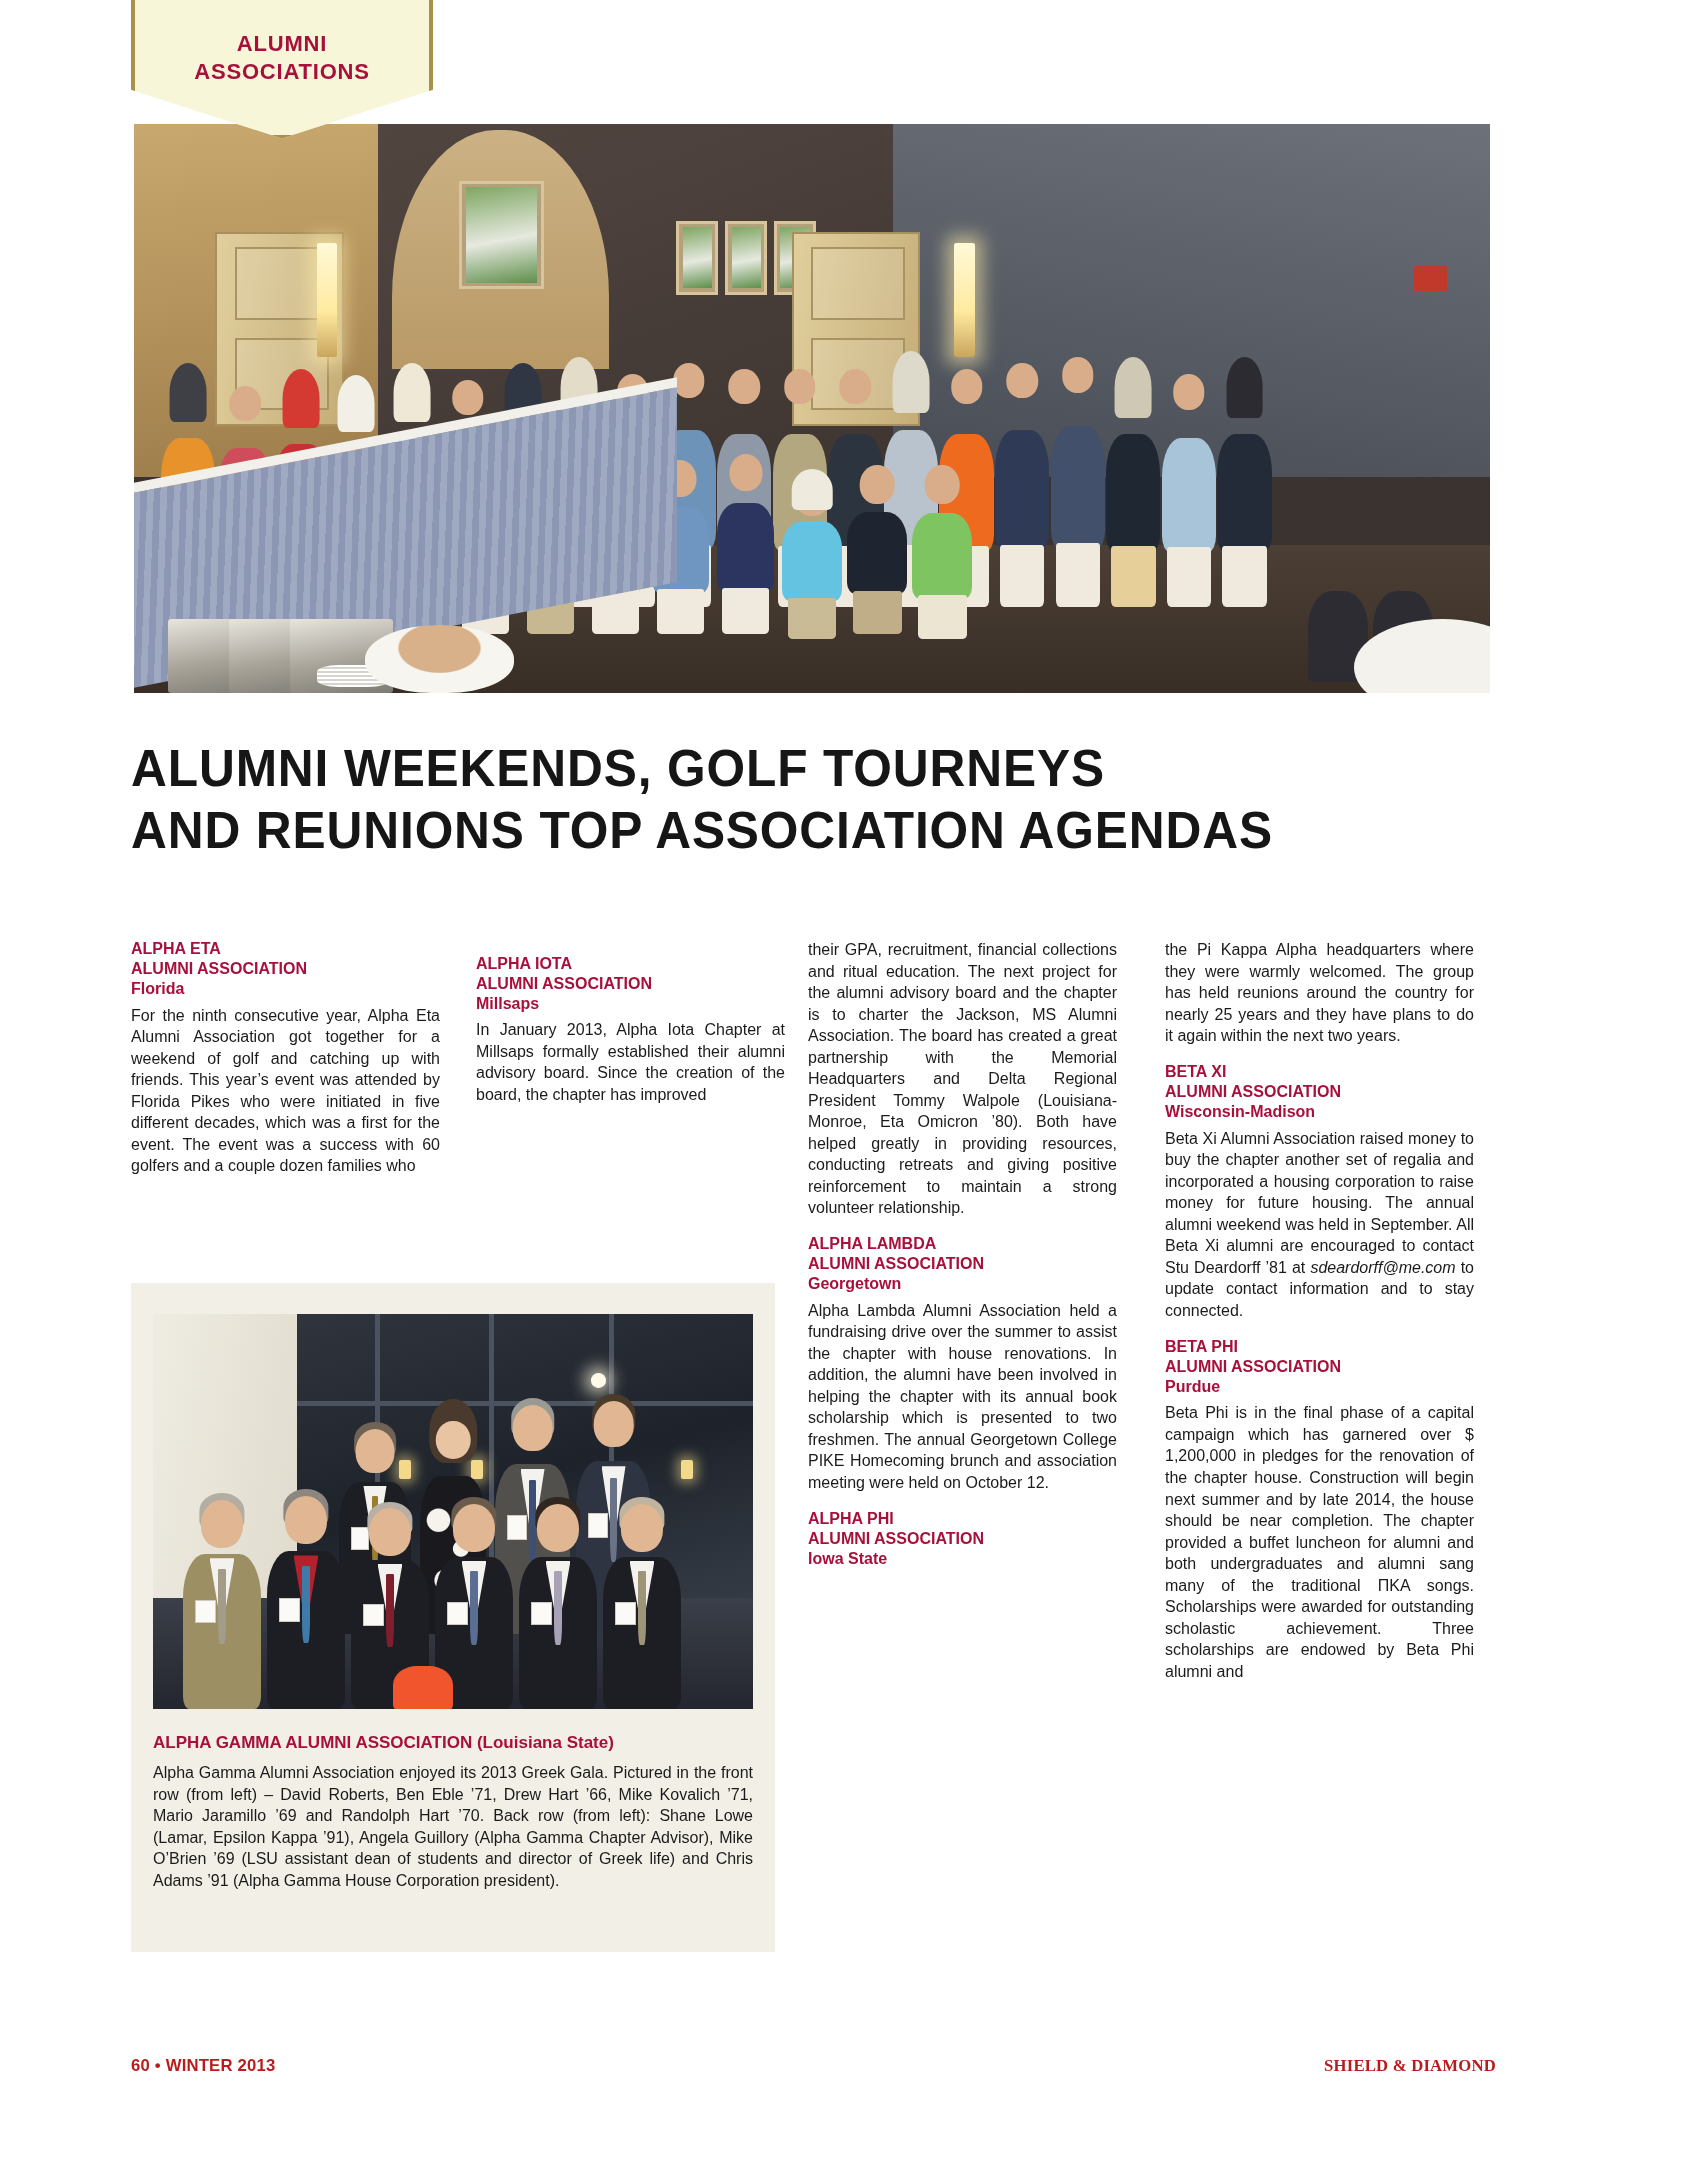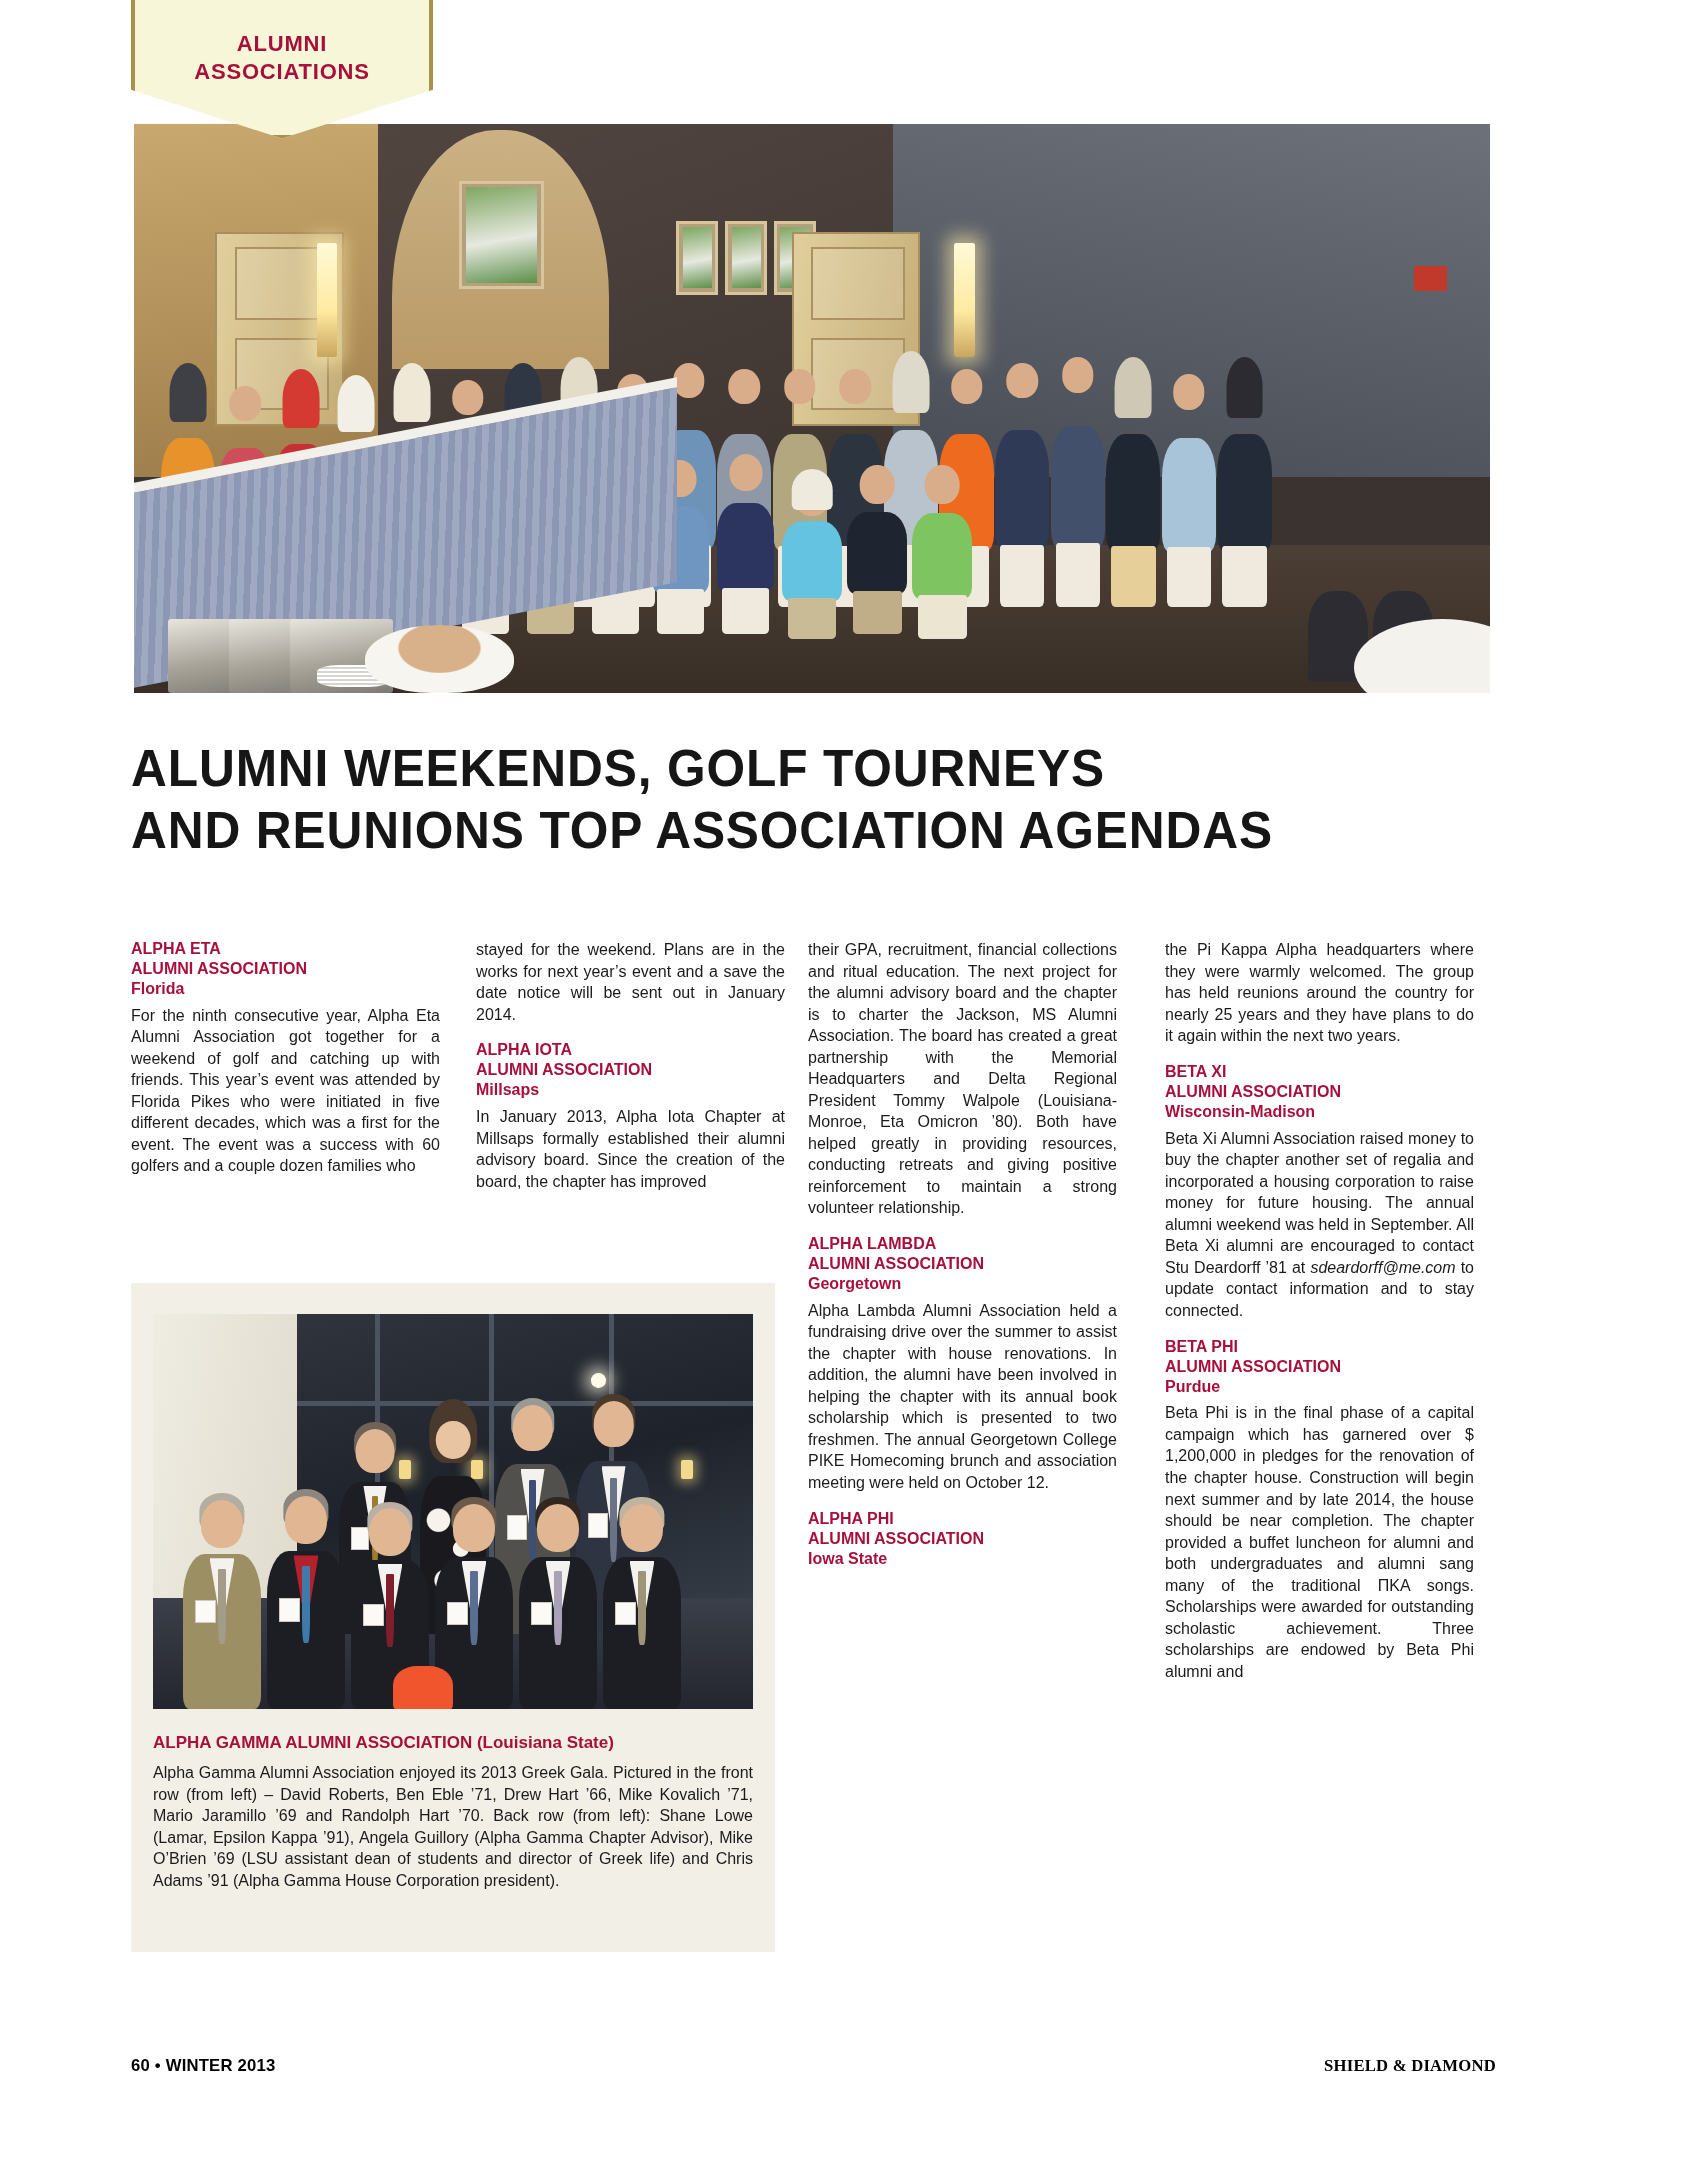--- a/index.html
+++ b/index.html
@@ -289,21 +289,21 @@
     position:absolute; left:22px; top:479px;
     width:600px;
     font-size:16px; line-height:1.345; color:#1b1b1b;
     text-align:justify;
   }
 
   
   #footer-left, #footer-right {
     position:absolute; top:2056px;
     font-weight:bold; font-size:16.7px;
-    color:#000000;
+    color:#b91c1c;
     font-family:"Liberation Sans Narrow","Liberation Sans",sans-serif;
     letter-spacing:0.2px;
   }
   #footer-left  { left:131px; }
   #footer-right { right:185px;font-family:Liberation Serif, serif; }
 </style>
 </head>
 <body>
 
 <div id="hero-photo">
@@ -520,21 +520,20 @@
 <div class="col" id="col1">
   <div class="head-block">
     <div>ALPHA ETA</div>
     <div>ALUMNI ASSOCIATION</div>
     <div>Florida</div>
   </div>
   <p class="para">For the ninth consecutive year, Alpha Eta Alumni Association got together for a weekend of golf and catching up with friends. This year’s event was attended by Florida Pikes who were initiated in five different decades, which was a first for the event. The event was a success with 60 golfers and a couple dozen families who</p>
 </div>
 
 <div class="col" id="col2">
-  <p class="para">stayed for the weekend. Plans are in the works for next year’s event and a save the date notice will be sent out in January 2014.</p>
   <div class="head-block tight">
     <div>ALPHA IOTA</div>
     <div>ALUMNI ASSOCIATION</div>
     <div>Millsaps</div>
   </div>
   <p class="para">In January 2013, Alpha Iota Chapter at Millsaps formally established their alumni advisory board. Since the creation of the board, the chapter has improved</p>
 </div>
 
 <div class="col" id="col3">
   <p class="para">their GPA, recruitment, financial collections and ritual education. The next project for the alumni advisory board and the chapter is to charter the Jackson, MS Alumni Association. The board has created a great partnership with the Memorial Headquarters and Delta Regional President Tommy Walpole (Louisiana-Monroe, Eta Omicron ’80). Both have helped greatly in providing resources, conducting retreats and giving positive reinforcement to maintain a strong volunteer relationship.</p>

